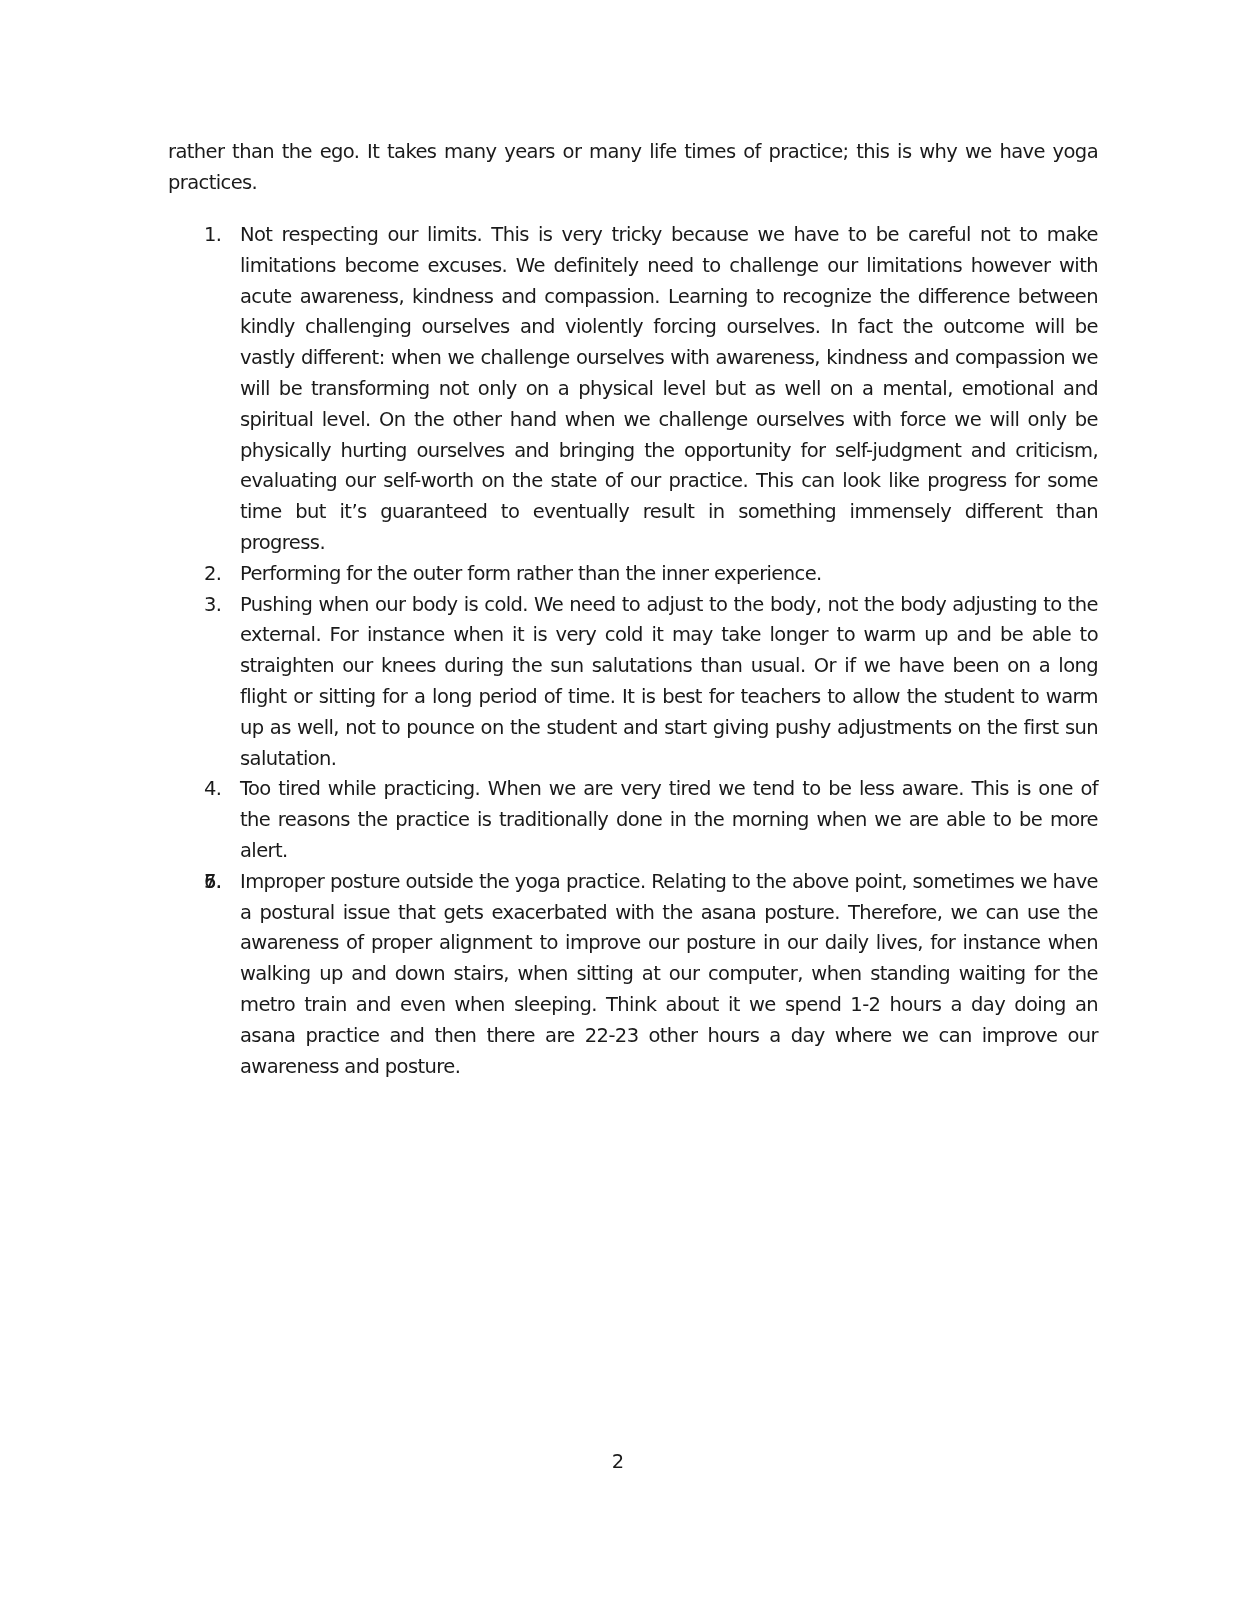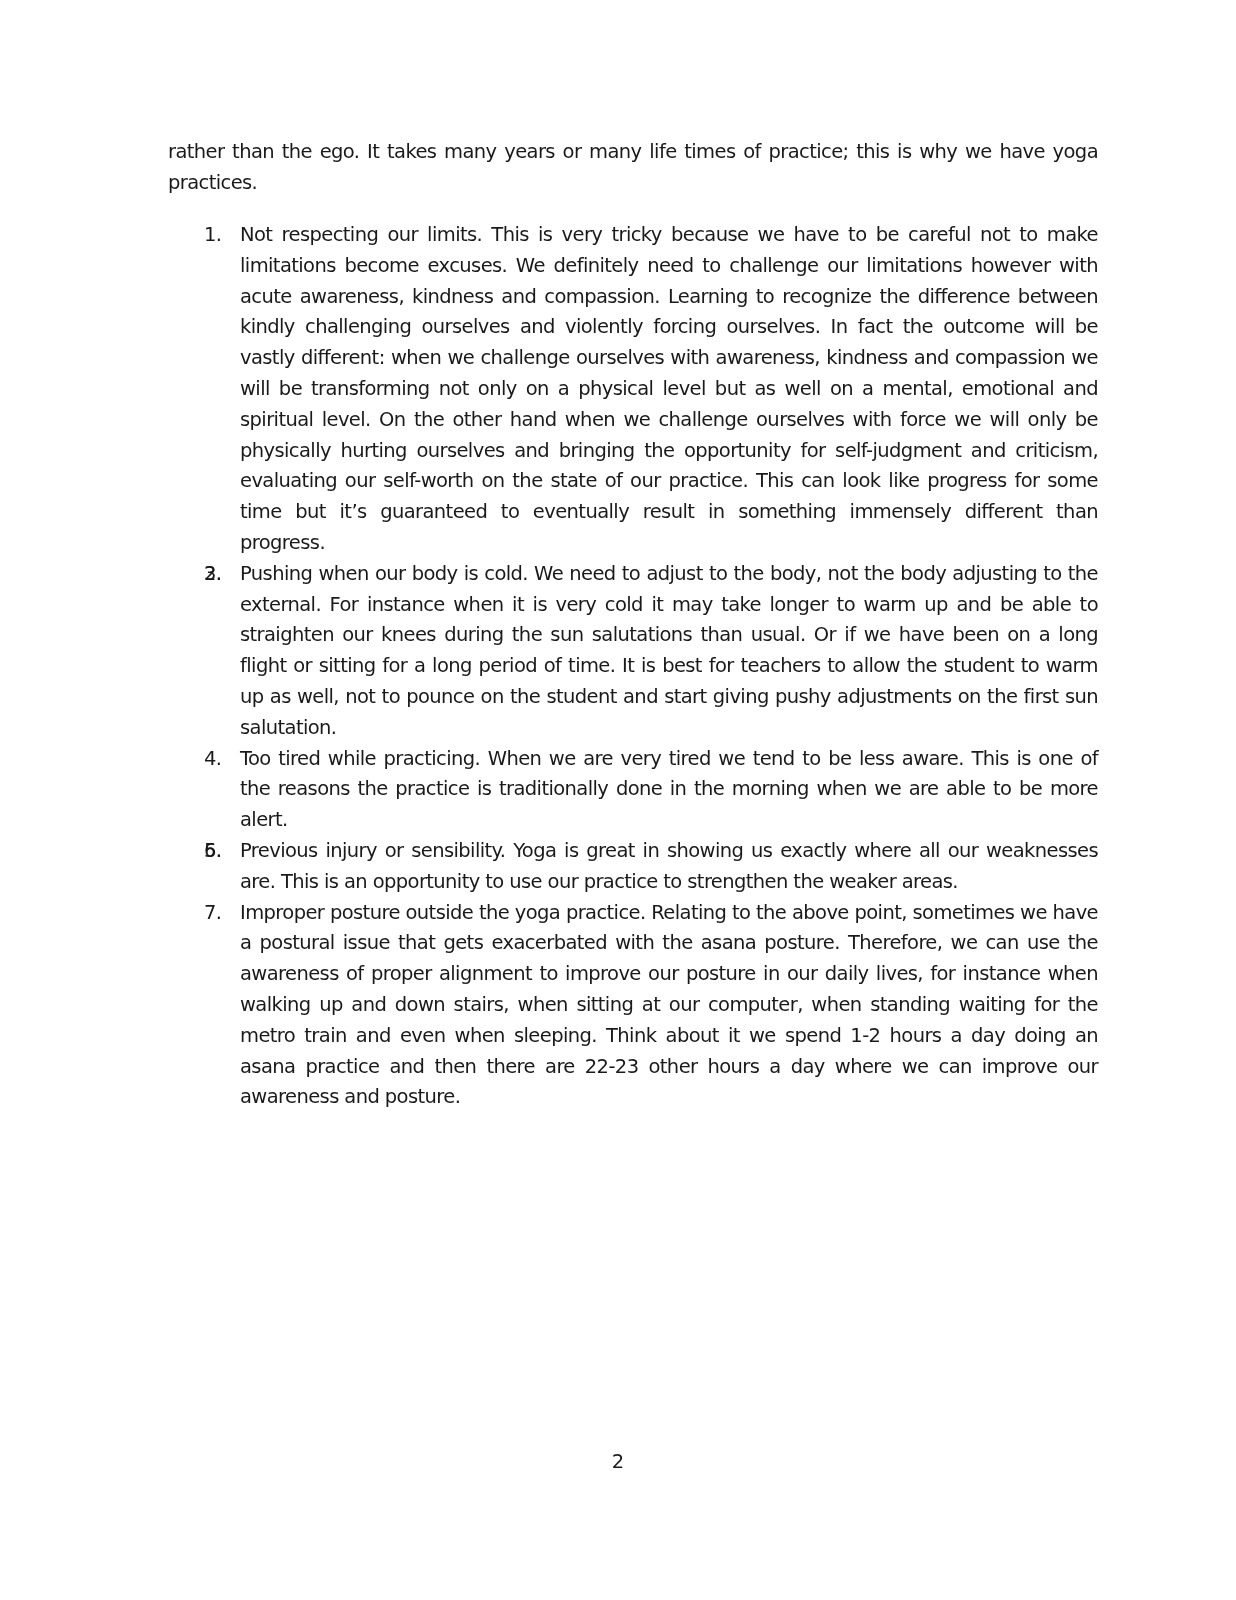--- a/index.html
+++ b/index.html
@@ -65,35 +65,35 @@
 <div class="page">
   <p class="para">rather than the ego.  It takes many years or many life times of practice; this is why we have yoga practices.</p>
 
   <ol class="reasons">
     <li class="reason">
       <span class="reason-num">1.</span>
       <span>Not respecting our limits.  This is very tricky because we have to be careful not to make limitations become excuses.  We definitely need to challenge our limitations however with acute awareness, kindness and compassion.  Learning to recognize the difference between kindly challenging ourselves and violently forcing ourselves.  In fact the outcome will be vastly different: when we challenge ourselves with awareness, kindness and compassion we will be transforming not only on a physical level but as well on a mental, emotional and spiritual level.  On the other hand when we challenge ourselves with force we will only be physically hurting ourselves and bringing the opportunity for self-judgment and criticism, evaluating our self-worth on the state of our practice.  This can look like progress for some time but it’s guaranteed to eventually result in something immensely different than progress.</span>
     </li>
     <li class="reason">
       <span class="reason-num">2.</span>
+      <span>Performing for the outer form rather than the inner experience.</span>
     </li>
     <li class="reason">
       <span class="reason-num">3.</span>
       <span>Pushing when our body is cold.  We need to adjust to the body, not the body adjusting to the external.  For instance when it is very cold it may take longer to warm up and be able to straighten our knees during the sun salutations than usual.  Or if we have been on a long flight or sitting for a long period of time.  It is best for teachers to allow the student to warm up as well, not to pounce on the student and start giving pushy adjustments on the first sun salutation.</span>
     </li>
     <li class="reason">
       <span class="reason-num">4.</span>
       <span>Too tired while practicing.  When we are very tired we tend to be less aware.  This is one of the reasons the practice is traditionally done in the morning when we are able to be more alert.</span>
     </li>
     <li class="reason">
       <span class="reason-num">5.</span>
     </li>
     <li class="reason">
       <span class="reason-num">6.</span>
-      <span>Previous injury or sensibility.  Yoga is great in showing us exactly where all our weaknesses are.  This is an opportunity to use our practice to strengthen the weaker areas.</span>
     </li>
     <li class="reason">
       <span class="reason-num">7.</span>
       <span>Improper posture outside the yoga practice.  Relating to the above point, sometimes we have a postural issue that gets exacerbated with the asana posture.  Therefore, we can use the awareness of proper alignment to improve our posture in our daily lives, for instance when walking up and down stairs, when sitting at our computer, when standing waiting for the metro train and even when sleeping.  Think about it we spend 1-2 hours a day doing an asana practice and then there are 22-23 other hours a day where we can improve our awareness and posture.</span>
     </li>
   </ol>
 </div>
 
 <div class="page-number">2</div>
 

